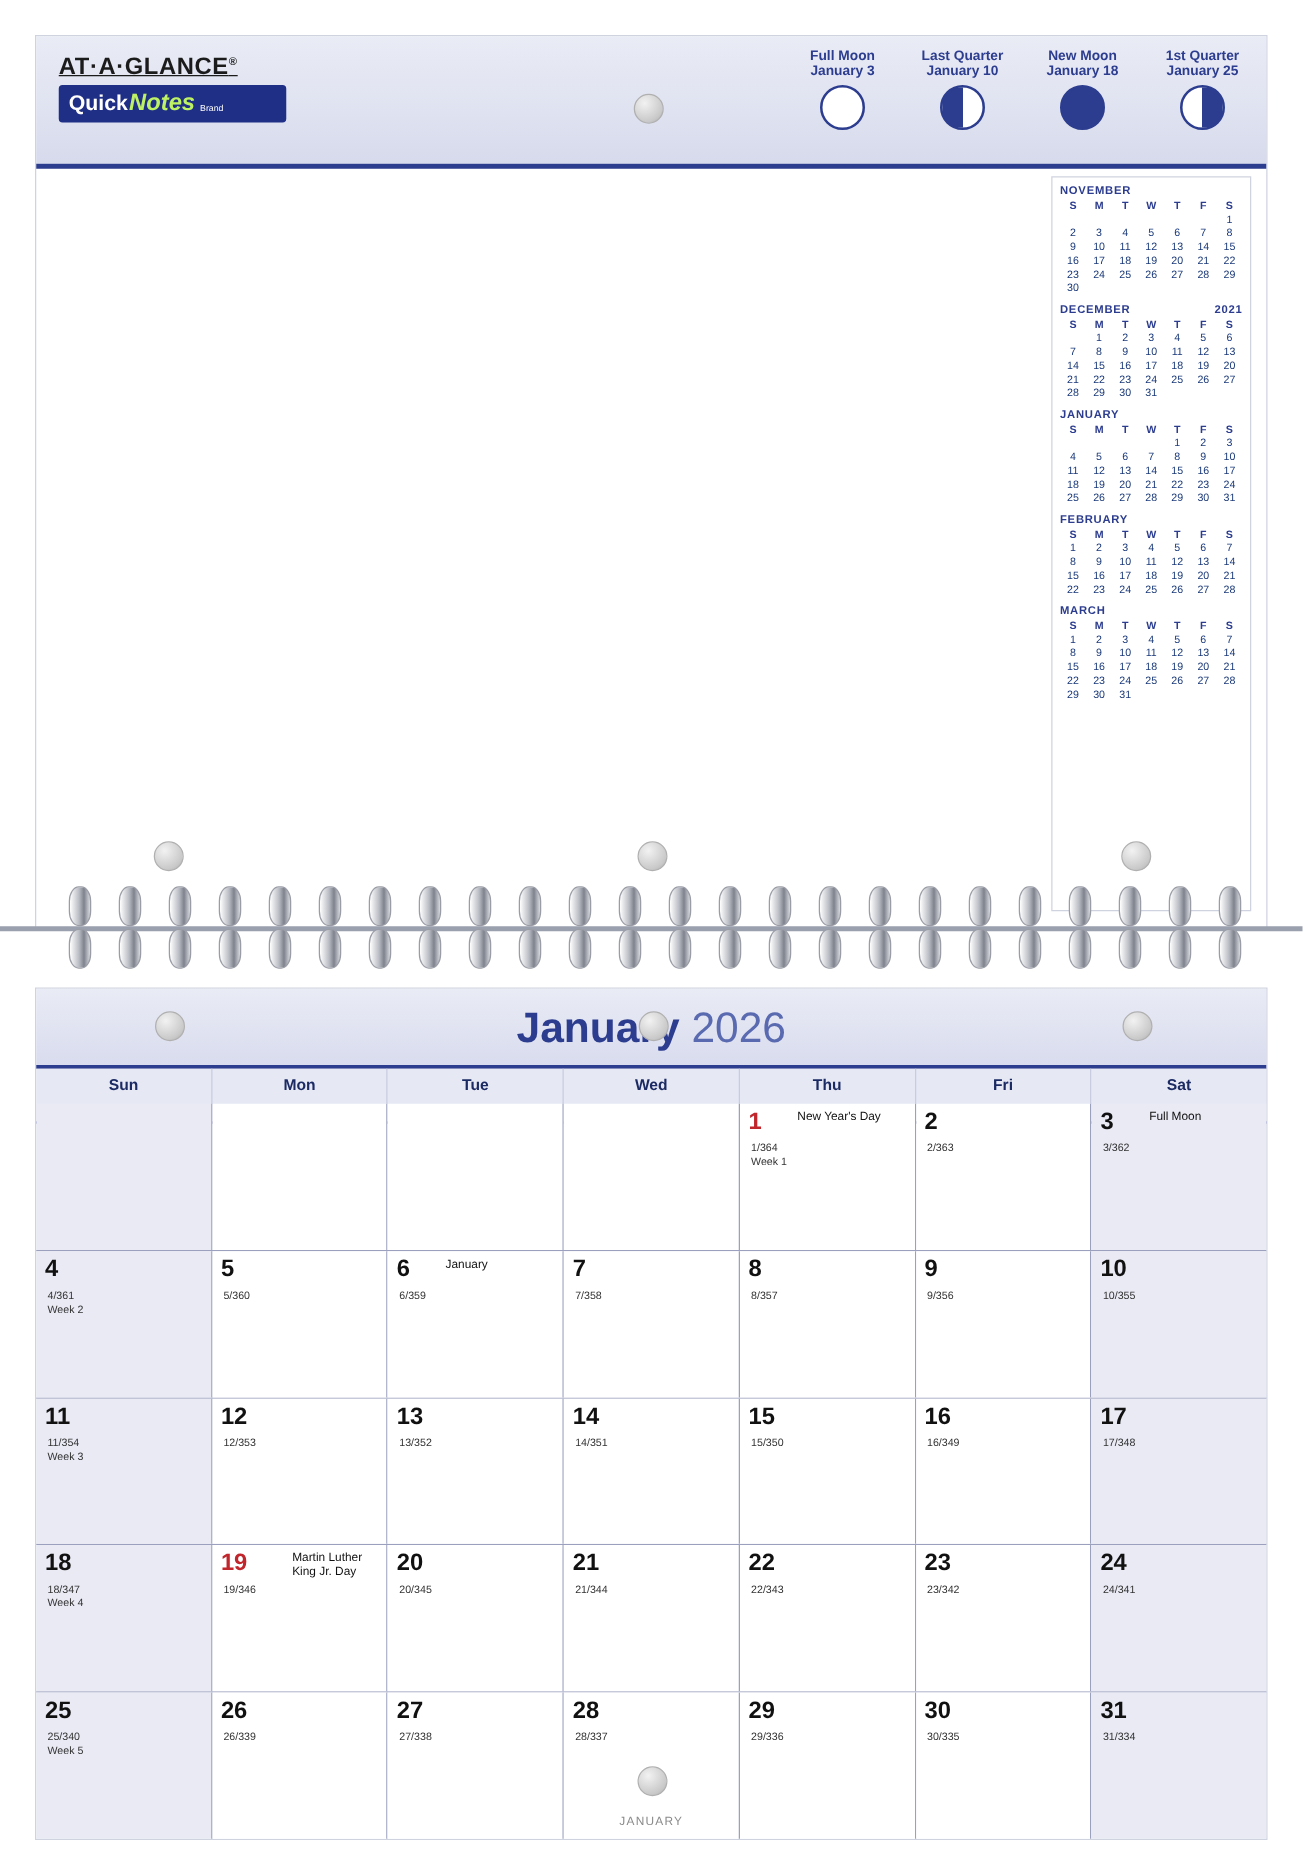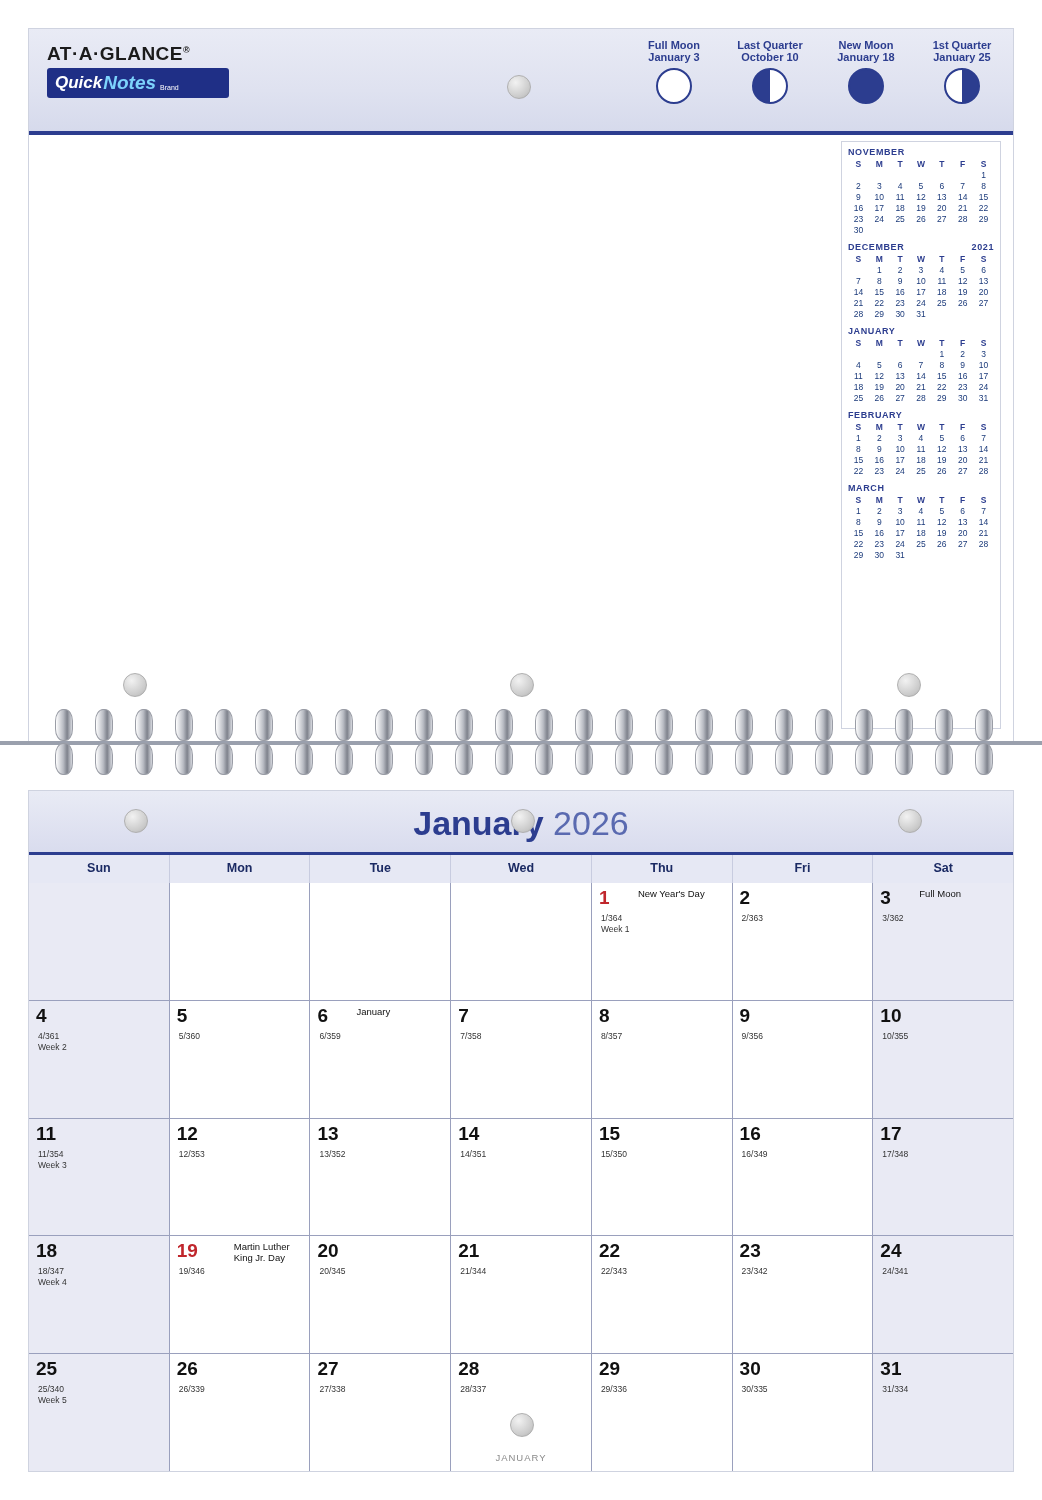--- a/index.html
+++ b/index.html
@@ -7,26 +7,26 @@
 
   .page{position:absolute;left:0;top:0;width:1042px;height:1500px;background:#ffffff;}
 
   
   .top-panel{position:absolute;left:28px;top:28px;width:986px;height:715px;background:#ffffff;
              border:1px solid #cfd3e0;box-sizing:border-box;}
   .top-header{position:absolute;left:0;top:0;width:100%;height:106px;
               background:linear-gradient(to bottom,#e9ebf5 0%,#dfe2f0 60%,#d6daec 100%);
               border-bottom:4px solid #2c3d8f;box-sizing:border-box;}
   .brand{position:absolute;left:18px;top:14px;width:220px;}
-  .brand-name{font-size:19px;font-weight:bold;letter-spacing:.5px;color:#1b1b1b;}
+  .brand-name{font-size:19px;font-weight:bold;letter-spacing:.5px;color:#1b1b1b;text-decoration:underline;}
   .brand-name sup{font-size:9px;}
   .brand-badge{margin-top:3px;width:182px;height:30px;background:#1f2f86;border-radius:3px;
                display:flex;align-items:center;padding-left:8px;box-sizing:border-box;}
-  .badge-quick{color:#ffffff;font-size:17px;font-weight:bold;font-style:italic;}
-  .badge-notes{color:#7dd3fc;font-size:19px;font-weight:bold;font-style:italic;margin-left:1px;}
+  .badge-quick{color:#ffffff;font-size:17px;font-weight:bold;}
+  .badge-notes{color:#bef264;font-size:19px;font-weight:bold;font-style:italic;margin-left:1px;}
   .badge-tm{color:#ffffff;font-size:7px;margin-left:4px;margin-top:8px;}
 
   .top-title{position:absolute;left:236px;top:68px;transform:translateY(-50%);font-size:40px;}
   .top-title .m{color:#2c3d8f;font-weight:bold;}
   .top-title .y{color:#4f5fa8;font-weight:normal;}
 
   .moons{position:absolute;right:10px;top:10px;display:flex;gap:14px;}
   .moon{width:82px;text-align:center;color:#2c3d8f;}
   .moon .lbl{font-size:11px;font-weight:bold;line-height:12px;}
   .moon .dt{font-size:11px;font-weight:bold;line-height:12px;}
@@ -127,21 +127,21 @@
 
 
       <div class="moons">
         <div class="moon">
           <div class="lbl">Full Moon</div>
           <div class="dt">January 3</div>
           <div class="glyph m-full"></div>
         </div>
         <div class="moon">
           <div class="lbl">Last Quarter</div>
-          <div class="dt">October 10</div>
+          <div class="dt">January 10</div>
           <div class="glyph m-last"></div>
         </div>
         <div class="moon">
           <div class="lbl">New Moon</div>
           <div class="dt">January 18</div>
           <div class="glyph m-new"></div>
         </div>
         <div class="moon">
           <div class="lbl">1st Quarter</div>
           <div class="dt">January 25</div>

